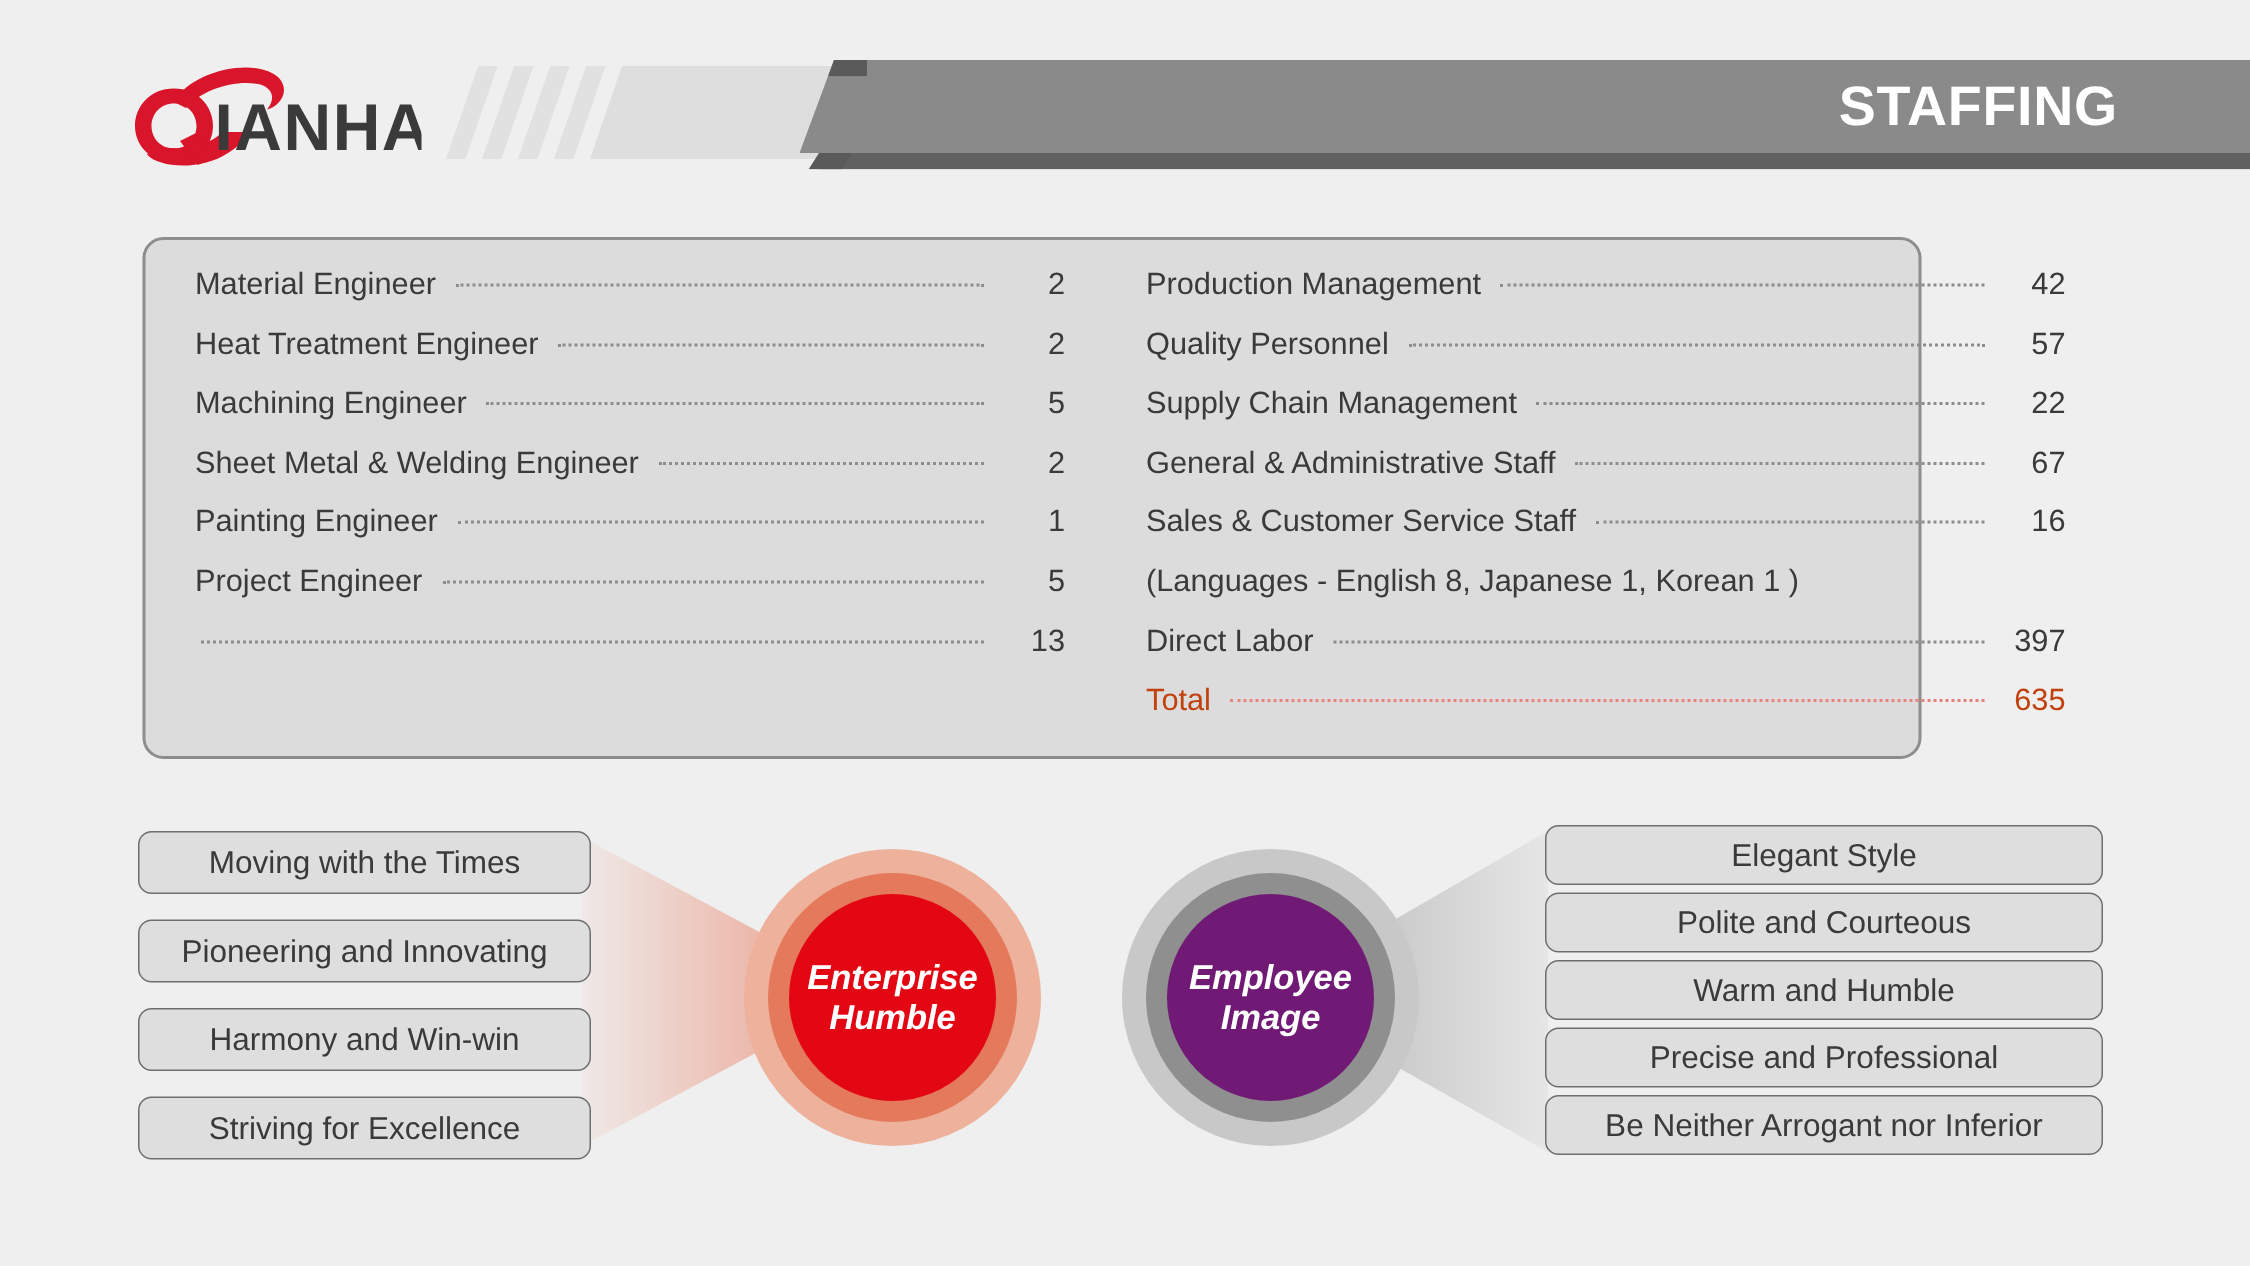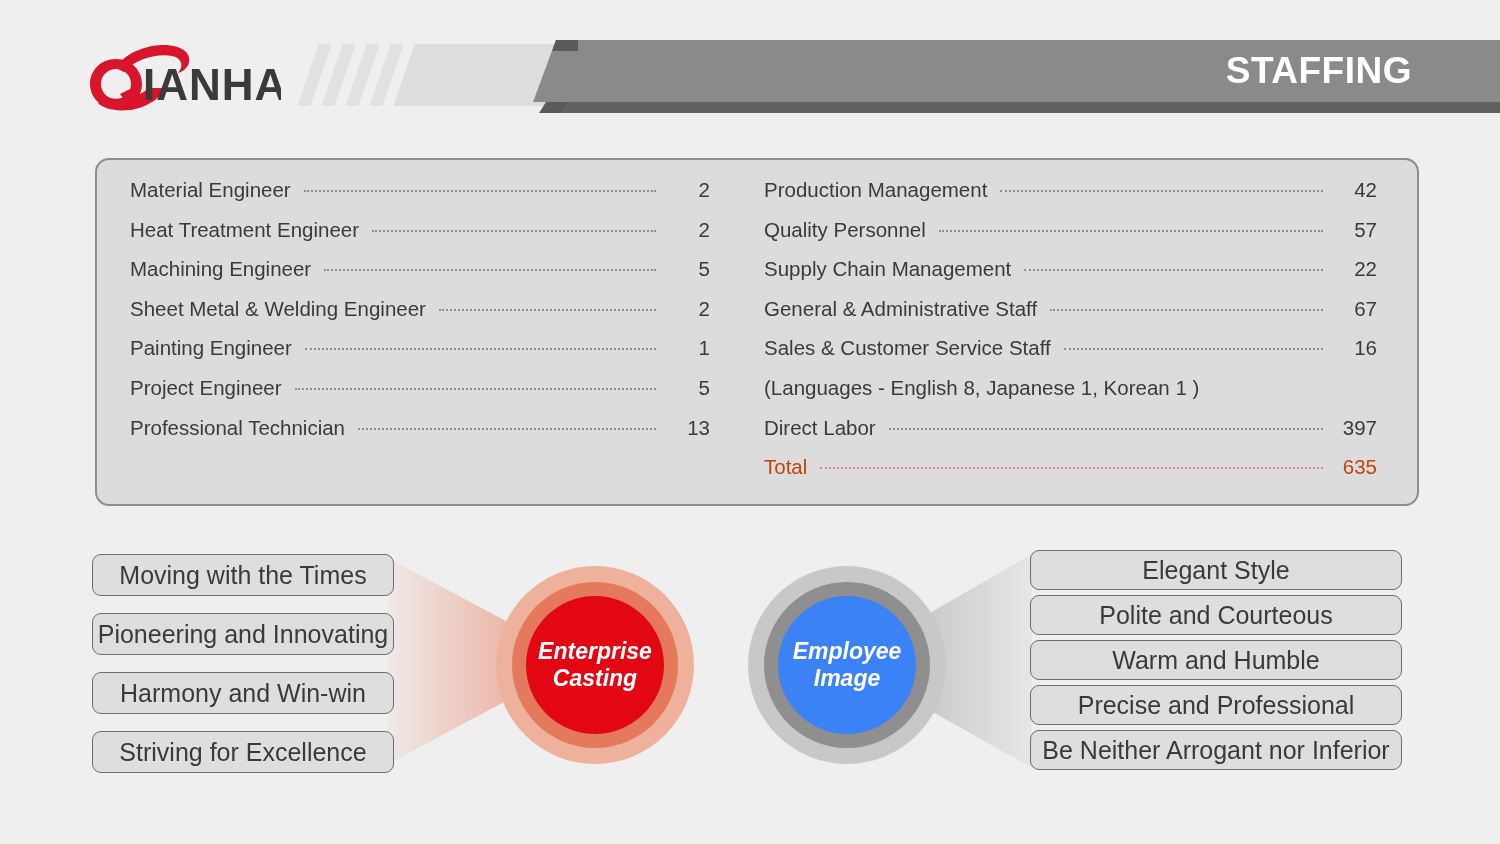--- a/index.html
+++ b/index.html
@@ -104,21 +104,21 @@
     font-size: 37px;
     font-weight: bold;
     letter-spacing: 0.5px;
   }
 
   
   #staffing-panel {
     position: absolute;
     left: 95px;
     top: 158px;
-    width: 1324px;
+    width: 1186px;
     height: 348px;
     background: #dcdcdc;
     border: 2px solid #8d8d8d;
     border-radius: 14px;
     box-sizing: border-box;
   }
   .staff-col {
     position: absolute;
     top: 18px;
   }
@@ -181,21 +181,21 @@
   #boxes-left  { left: 92px;  top: 18px;  width: 302px; }
   #boxes-right { left: 1030px; top: 14px; width: 372px; }
 
   .tagbox {
     background: #dedede;
     border: 1.5px solid #6e6e6e;
     border-radius: 9px;
     height: 42px;
     line-height: 41px;
     text-align: center;
-    font-size: 25px;
+    font-size: 21px;
     color: #3a3a3a;
     box-sizing: border-box;
     white-space: nowrap;
   }
   #boxes-left .tagbox  { margin-bottom: 17px; }
   #boxes-right .tagbox { margin-bottom: 5px; }
   #boxes-right .tagbox { height: 40px; line-height: 39px; }
 
   .hub {
     position: absolute;
@@ -238,21 +238,21 @@
     background: #c8c8c8;
   }
   #hub-employee-mid {
     left: 764px; top: 582px;
     width: 166px; height: 166px;
     background: #8f8f8f;
   }
   #hub-employee-inner {
     left: 778px; top: 596px;
     width: 138px; height: 138px;
-    background: #3b82f6;
+    background: #701a75;
   }
 </style>
 </head>
 <body>
 
 <div id="header">
 
   <div id="logo">
     <svg viewBox="0 0 195 72" width="195" height="72">
 
@@ -312,21 +312,20 @@
         <span class="staff-label">Painting Engineer</span>
         <span class="staff-dots"></span>
         <span class="staff-value">1</span>
       </div>
       <div class="staff-row">
         <span class="staff-label">Project Engineer</span>
         <span class="staff-dots"></span>
         <span class="staff-value">5</span>
       </div>
       <div class="staff-row">
-        <span class="staff-label">Professional Technician</span>
         <span class="staff-dots"></span>
         <span class="staff-value">13</span>
       </div>
     </div>
   <div class="staff-col" id="staff-col-right">
       <div class="staff-row">
         <span class="staff-label">Production Management</span>
         <span class="staff-dots"></span>
         <span class="staff-value">42</span>
       </div>
@@ -403,21 +402,21 @@
       <div class="tagbox">Warm and Humble</div>
       <div class="tagbox">Precise and Professional</div>
       <div class="tagbox">Be Neither Arrogant nor Inferior</div>
     </div>
 </div>
 
 <div class="hub" id="hub-spirit-outer"></div>
 <div class="hub" id="hub-spirit-mid"></div>
 <div class="hub" id="hub-spirit-inner">
   <span class="hub-label">Enterprise
-Casting</span>
+Humble</span>
 </div>
 
 <div class="hub" id="hub-employee-outer"></div>
 <div class="hub" id="hub-employee-mid"></div>
 <div class="hub" id="hub-employee-inner">
   <span class="hub-label">Employee
 Image</span>
 </div>
 
 </body></html>

